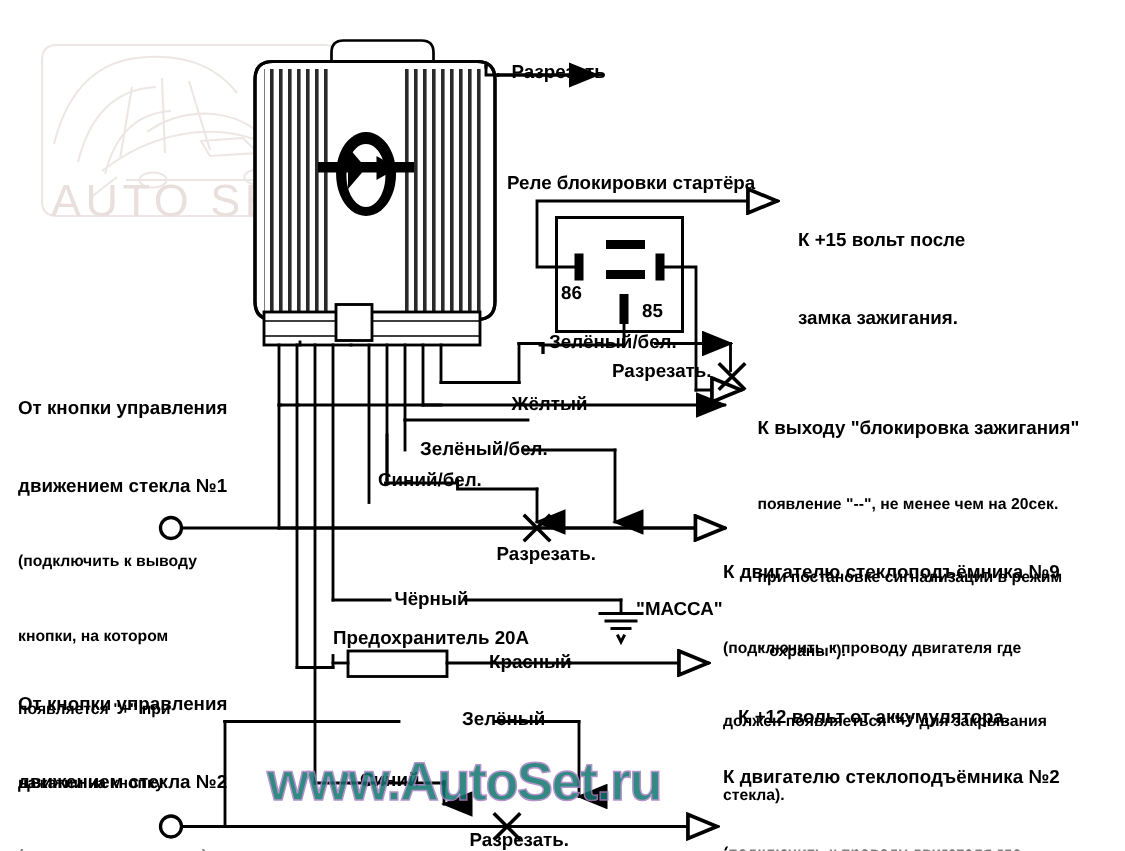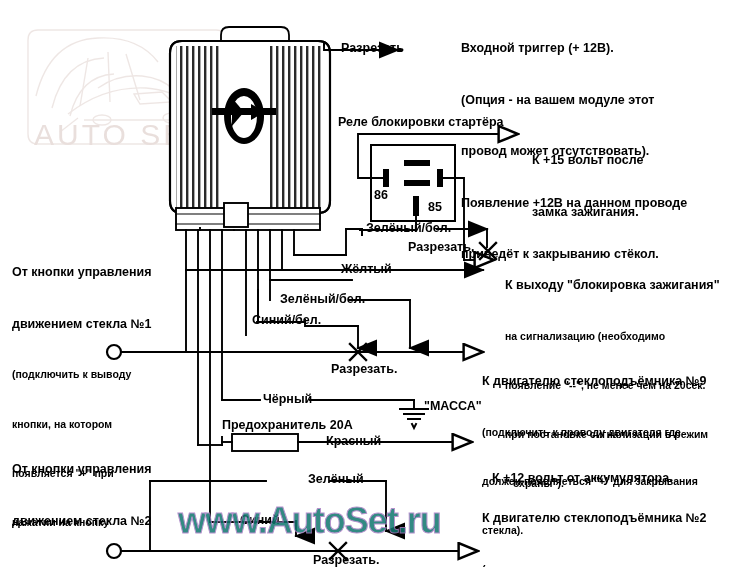--- a/index.html
+++ b/index.html
@@ -257,36 +257,28 @@
   <div class="txt lbl" style="left:331px;top:362px;">Разрезать.</div>
   <div class="txt lbl" style="left:313px;top:553px;">Разрезать.</div>
 
   <div class="txt lbl" style="left:338px;top:115px;">Реле блокировки стартёра</div>
   <div class="txt lbl" style="left:374px;top:188px;">86</div>
   <div class="txt lbl" style="left:428px;top:188px;margin-top:12px;">85</div>
 
   <div class="txt lbl" style="left:222px;top:418px;">Предохранитель 20А</div>
   <div class="txt lbl" style="left:424px;top:399px;">"МАССА"</div>
 
-  <div class="txt" style="left:461px;top:4px;">
-    <div class="hd">Входной триггер (+ 12В).</div>
-    <div class="hd">(Опция - на вашем модуле этот</div>
-    <div class="hd">провод может отсутствовать).</div>
-    <div class="hd">Появление +12В на данном проводе</div>
-    <div class="hd">приведёт к закрыванию стёкол.</div>
-  </div>
 
   <div class="txt" style="left:532px;top:116px;">
     <div class="hd">К +15 вольт после</div>
     <div class="hd">замка зажигания.</div>
   </div>
 
   <div class="txt" style="left:505px;top:241px;">
     <div class="hd">К выходу "блокировка зажигания"</div>
-    <div class="sub">на сигнализацию (необходимо</div>
     <div class="sub">появление "--", не менее чем на 20сек.</div>
     <div class="sub">при постановке сигнализации в режим</div>
     <div class="sub">" охраны").</div>
   </div>
 
   <div class="txt" style="left:482px;top:337px;">
     <div class="hd">К двигателю стеклоподъёмника №9</div>
     <div class="sub">(подключить к проводу двигателя где</div>
     <div class="sub">должен появляеться "+" для закрывания</div>
     <div class="sub">стекла).</div>

